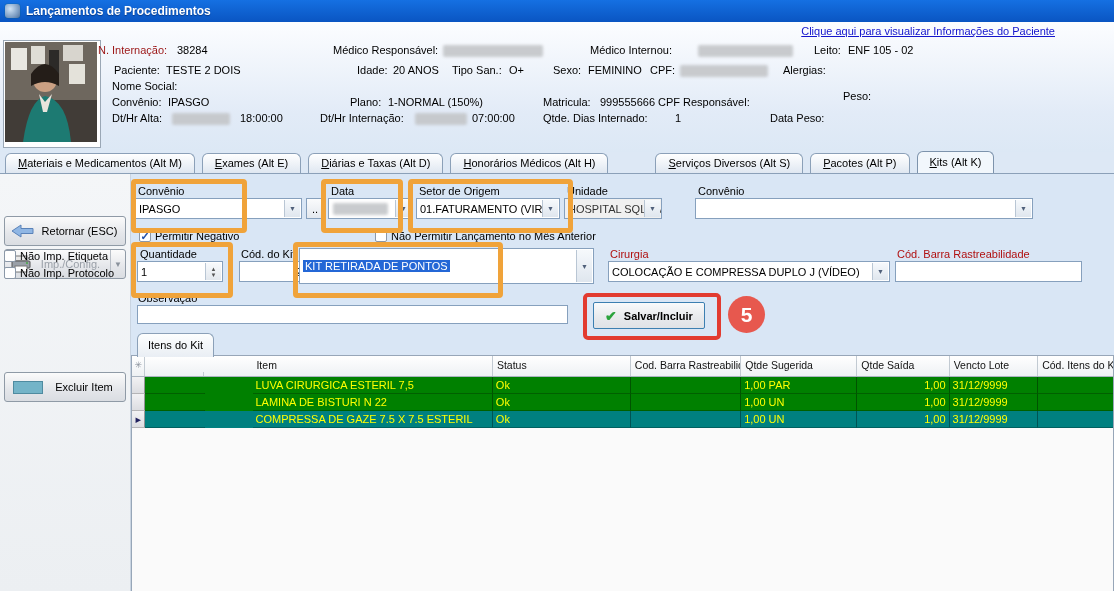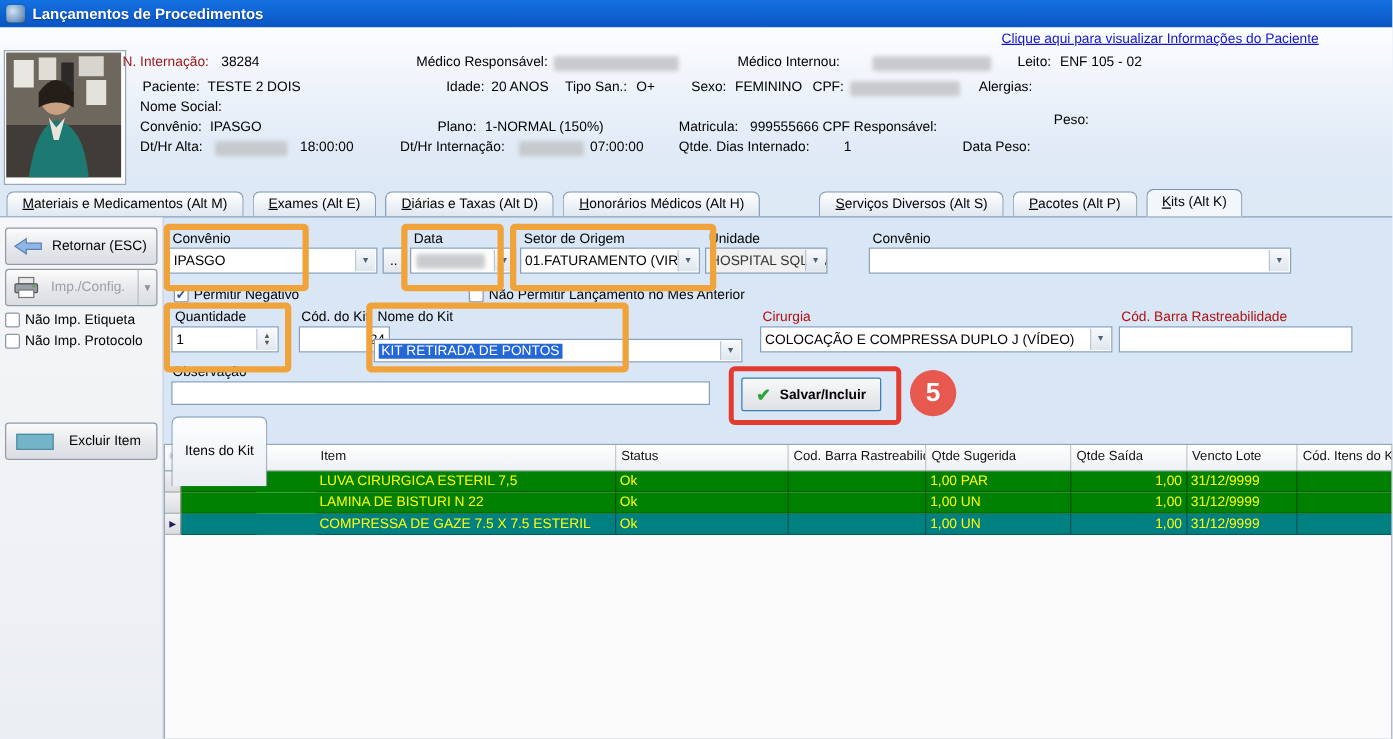--- a/index.html
+++ b/index.html
@@ -32,21 +32,21 @@
     border-color:#7d93ac;}
   .tab.gap{margin-left:40px;}
   .tab u{text-decoration:underline;}
   
   .content{position:absolute;top:173px;left:0;width:1114px;height:418px;
     background:#d9e6f5;border-top:1px solid #8ba0b8;}
   .sidebar{position:absolute;top:0;left:0;width:130px;height:418px;
     background:linear-gradient(#f4f6f8,#eceff2);border-right:1px solid #c9d4e1;}
   .sbtn{position:absolute;left:4px;width:122px;height:30px;
     background:linear-gradient(#fbfbfb,#e4e6ea 60%,#dadde2);border:1px solid #8f9aa6;
-    border-radius:3px;font-size:11px;display:flex;align-items:center;cursor:pointer;box-sizing:border-box;}
+    border-radius:3px;font-size:11px;display:flex;align-items:center;cursor:pointer;box-sizing:border-box;margin-top:34px;}
   .sbtn .cap{flex:1;text-align:center;}
   .sbtn.disabled .cap{color:#9aa0a8;}
   .ddpart{width:14px;height:100%;border-left:1px solid #b8bec6;display:flex;align-items:center;justify-content:center;color:#8a929c;font-size:8px;}
   .schk{position:absolute;left:4px;font-size:11px;display:flex;align-items:center;gap:4px;cursor:pointer;}
   .cbx{width:12px;height:12px;background:#fff;border:1px solid #8b98a8;border-radius:2px;
     font-size:11px;line-height:11px;text-align:center;color:#2552a8;font-weight:bold;box-sizing:border-box;}
   .main{position:absolute;top:0;left:131px;width:983px;height:418px;}
   .flabel{position:absolute;font-size:11px;white-space:nowrap;color:#000;}
   .flabel.red{color:#b01010;}
   .tbox{position:absolute;background:#fff;border:1px solid #86a0bd;box-sizing:border-box;
@@ -61,21 +61,21 @@
   .hl-orange{position:absolute;border:5px solid #f0a33a;border-radius:4px;pointer-events:none;z-index:5;}
   .hl-red{position:absolute;border:4px solid #e23b30;border-radius:5px;pointer-events:none;z-index:6;}
   .stepcircle{position:absolute;width:37px;height:37px;border-radius:50%;background:#e7584e;
     color:#fff;font-size:21px;font-weight:bold;display:flex;align-items:center;justify-content:center;z-index:6;}
   .savebtn{position:absolute;background:linear-gradient(#f9fafb,#e8eaed 55%,#dfe2e6);
     border:1px solid #3c7fb1;border-radius:2px;font-size:11px;font-weight:bold;
     display:flex;align-items:center;justify-content:center;gap:7px;cursor:pointer;z-index:4;}
   .savebtn .chk{color:#2aa33c;font-size:14px;font-weight:bold;}
   .subtab{position:absolute;height:23px;line-height:22px;background:linear-gradient(#fdfefe,#e9eef4);
     border:1px solid #8ba0b8;border-bottom:none;border-radius:6px 6px 0 0;font-size:11px;
-    padding:16px 10px;z-index:2;}
+    padding:0 10px;z-index:2;}
   
   .grid{position:absolute;top:181px;left:0;width:983px;height:237px;background:#fafafa;
     border:1px solid #97a6b8;box-sizing:border-box;overflow:hidden;}
   .ghead,.grow{display:flex;width:990px;}
   .ghead{height:20px;background:linear-gradient(#ffffff,#eef1f4);border-bottom:1px solid #aab4c0;}
   .ghead .gcell{font-size:10.5px;line-height:19px;color:#111;border-right:1px solid #c2cad2;
     padding:0 0 0 4px;box-sizing:border-box;overflow:hidden;white-space:nowrap;background:transparent;}
   .grow{height:17px;background:#008000;color:#ffff00;}
   .grow.sel{background:#008080;}
   .grow .gcell{font-size:11px;line-height:16px;border-right:1px solid rgba(0,0,0,.35);
@@ -246,21 +246,21 @@
     <span class="flabel" style="left:9px;top:74px">Quantidade</span>
     <div class="tbox spin" style="left:6px;top:87px;width:86px;height:21px">
       <span>1</span>
       <span class="spinzone">▲<br>▼</span>
     </div>
     <span class="flabel" style="left:110px;top:74px">Cód. do Kit</span>
     <div class="tbox" style="left:108px;top:87px;width:73px;height:21px;justify-content:flex-end">
       <span>24</span>
     </div>
     <span class="flabel" style="left:171px;top:74px">Nome do Kit</span>
-    <div class="tbox combo" style="left:168px;top:97px;width:295px;height:19px">
+    <div class="tbox combo" style="left:168px;top:74px;width:295px;height:36px">
       <span class="selblue">KIT RETIRADA DE PONTOS</span>
       <span class="arrowzone">▼</span>
     </div>
     <span class="flabel red" style="left:479px;top:74px">Cirurgia</span>
     <div class="tbox combo" style="left:477px;top:87px;width:282px;height:21px">
       <span>COLOCAÇÃO E COMPRESSA DUPLO J (VÍDEO)</span>
       <span class="arrowzone">▼</span>
     </div>
     <span class="flabel red" style="left:766px;top:74px">Cód. Barra Rastreabilidade</span>
     <div class="tbox" style="left:764px;top:87px;width:187px;height:21px"></div>

